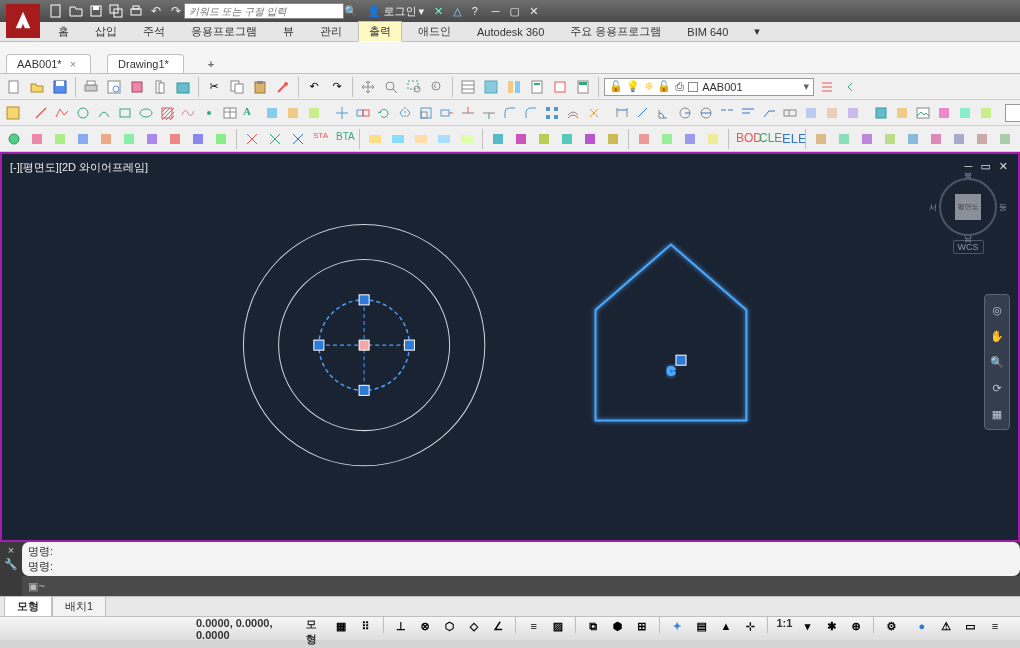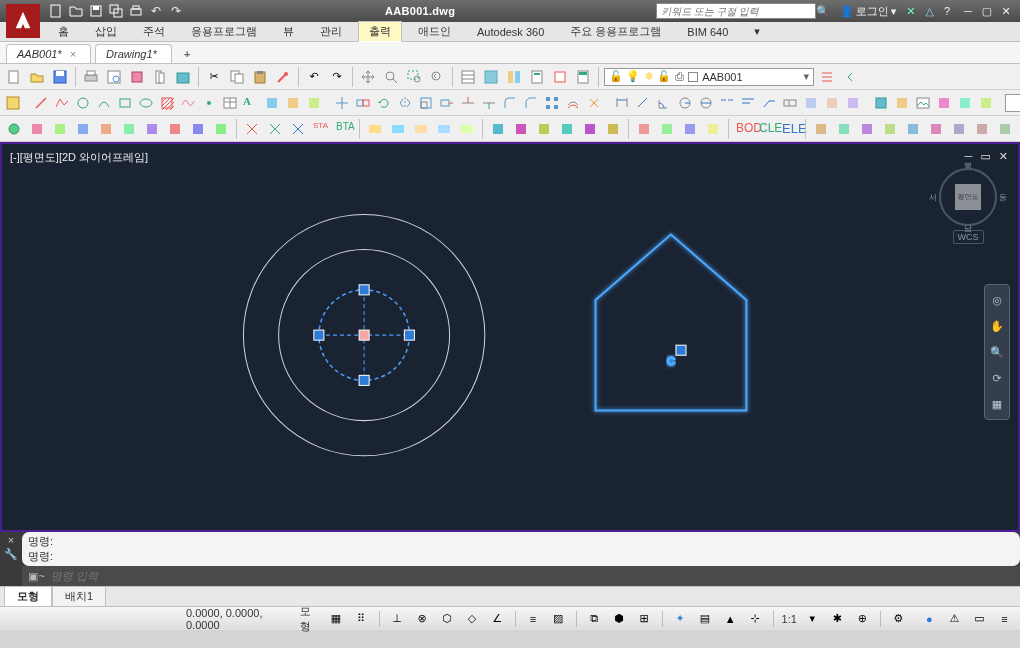--- a/index.html
+++ b/index.html
@@ -11,33 +11,33 @@
 .qat span { width: 16px; height: 16px; display: inline-flex; align-items: center; justify-content: center; color: #e8e8e8; font-size: 12px; }
 .title-center { flex: 1; text-align: center; font-weight: bold; color: #fff; letter-spacing: .3px; }
 .search { width: 160px; height: 16px; background: #fff; border: 1px solid #888; font-style: italic; color: #888; padding: 0 4px; font-size: 10px; font-family: Liberation Serif, serif; }
 .title-right { display: flex; align-items: center; gap: 10px; margin-right: 6px; color: #eee; }
 .title-right span { display: inline-flex; align-items: center; gap: 2px; }
 .wincontrols { display: flex; gap: 3px; }
 .wincontrols span { width: 16px; height: 14px; display: inline-flex; align-items: center; justify-content: center; color: #eee; }
 .ribbon-tabs { height: 20px; background: #e6e6e6; display: flex; align-items: center; padding-left: 48px; gap: 6px; border-bottom: 1px solid #bfbfbf; }
 .ribbon-tabs .tab { padding: 2px 10px; color: #333; }
 .ribbon-tabs .tab.active { background: #fef9c3; border: 1px solid #bfbfbf; border-bottom: 1px solid #fff; }
-.doc-tabs { height: 22px; background: #f5f5f5; display: flex; align-items: flex-end; padding-left: 6px; gap: 4px; border-bottom: 1px solid #c0c0c0; font-style: italic; }
+.doc-tabs { height: 32px; background: #f5f5f5; display: flex; align-items: flex-end; padding-left: 6px; gap: 16px; border-bottom: 1px solid #c0c0c0; }
 .doc-tab { padding: 3px 14px 3px 10px; background: #fff; border: 1px solid #c0c0c0; border-bottom: none; border-radius: 4px 4px 0 0; display: flex; gap: 8px; color: #333; }
 .doc-tab .close { color: #888; }
 .doc-plus { padding: 3px 8px; color: #6a6a6a; font-weight: bold; }
 .toolbars { background: #f0f0f0; }
 .tb-row { height: 26px; display: flex; align-items: center; border-bottom: 1px solid #cfcfcf; padding: 0 4px; gap: 3px; }
 .tb-sep { width: 1px; height: 20px; background: #c0c0c0; margin: 0 2px; }
 .tb-btn { width: 20px; height: 20px; border: 1px solid transparent; display: inline-flex; align-items: center; justify-content: center; }
 .tb-btn svg, .tb-btn span { width: 16px; height: 16px; display: block; }
 .layer-combo { flex: 0 0 210px; height: 18px; background: #fff; border: 1px solid #999; display: flex; align-items: center; padding: 0 4px; gap: 4px; font-size: 11px; color: #333; }
 .layer-combo .drop { margin-left: auto; color: #666; }
 .prop-combo { flex: 0 0 140px; height: 18px; background: #fff; border: 1px solid #999; }
-.canvas-wrap { position: relative; height: 390px; background: #4c1d95; padding: 2px; }
+.canvas-wrap { position: relative; height: 390px; background: #a21caf; padding: 2px; }
 .canvas { width: 100%; height: 100%; background: #1a2332; position: relative; overflow: hidden; }
 .vp-label { position: absolute; top: 6px; left: 8px; color: #eaeaea; font-size: 11px; }
 .vp-controls { position: absolute; top: 6px; right: 10px; display: flex; gap: 8px; color: #ddd; }
 .viewcube { position: absolute; top: 24px; right: 16px; width: 68px; height: 80px; display: flex; flex-direction: column; align-items: center; }
 .cube-ring { width: 58px; height: 58px; border: 2px solid #4a5668; border-radius: 50%; display: flex; align-items: center; justify-content: center; position: relative; }
 .cube-face { width: 26px; height: 26px; background: #8b8f98; display: flex; align-items: center; justify-content: center; font-size: 7px; color: #333; }
 .cube-ring .lbl { position: absolute; font-size: 8px; color: #8b95a7; }
 .wcs { margin-top: 4px; font-size: 9px; color: #8b95a7; border: 1px solid #4a5668; padding: 1px 4px; border-radius: 2px; }
 .navbar-right { position: absolute; top: 140px; right: 8px; width: 26px; background: rgba(80,90,105,.5); border: 1px solid #5a6578; border-radius: 4px; display: flex; flex-direction: column; align-items: center; gap: 8px; padding: 6px 0; }
 .navbar-right span { width: 18px; height: 18px; display: flex; align-items: center; justify-content: center; color: #c0c8d6; }
@@ -46,21 +46,21 @@
 .cmd-grip { width: 22px; background: #3a3a3a; display: flex; flex-direction: column; align-items: center; justify-content: flex-start; gap: 2px; padding-top: 2px; }
 .cmd-grip span { color: #ccc; }
 .cmd-body { flex: 1; display: flex; flex-direction: column; }
 .cmd-hist { flex: 1; background: #f4f4f4; color: #333; padding: 2px 6px; font-size: 11px; text-align: left; border-radius: 7px; }
 .cmd-input { height: 22px; background: #4a4a4a; display: flex; align-items: center; padding: 0 6px; gap: 6px; }
 .cmd-input input { flex: 0 0 280px; background: transparent; border: none; color: #aaa; font-style: italic; }
 .cmd-input .prompt { color: #bbb; }
 .bottom-tabs { height: 20px; background: #e8e8e8; display: flex; align-items: center; padding-left: 4px; gap: 0; border-top: 1px solid #c0c0c0; }
 .bottom-tabs .btab { padding: 2px 12px; border: 1px solid #c0c0c0; background: #f3f3f3; font-size: 11px; color: #333;}
 .bottom-tabs .btab.active { background: #fff; font-weight: bold; }
-.status { height: 24px; background: linear-gradient(#f6f6f6,#dedede); display: flex; align-items: center; padding: 0 6px; gap: 6px; border-top: 1px solid #bfbfbf; }
+.status { height: 24px; background: linear-gradient(#f6f6f6,#dedede); display: flex; align-items: flex-start; padding: 0 16px; gap: 6px; border-top: 1px solid #bfbfbf; font-weight: bold; }
 .status .coords { font-size: 11px; color: #333; margin-left: 180px; }
 .status .sbtn { width: 20px; height: 18px; display: inline-flex; align-items: center; justify-content: center; }
 .status .txt { font-size: 11px; color: #333; }
 .status .spacer { flex: 1; }
 .sep-v { width:1px; height:16px; background:#bcbcbc; margin:0 2px;}
 </style>
 </head>
 <body>
 
 <div class="logo">
@@ -94,21 +94,20 @@
       </span>
     <span>
         <svg viewBox="0 0 16 16">
           <rect x="3" y="6" width="10" height="6" fill="none" stroke="#fff"></rect>
           <rect x="5" y="3" width="6" height="3" fill="none" stroke="#fff"></rect>
         </svg>
       </span>
     <span>↶</span>
     <span>↷</span>
   </div>
-  <div class="title-center">AAB001.dwg</div>
   <input class="search" placeholder="키워드 또는 구절 입력" style="">
   <div class="title-right">
     <span>🔍</span>
     <span>👤 <span>로그인</span> ▾</span>
     <span style="color:#6fc">✕</span>
     <span style="color:#9cf">△</span>
     <span>?</span>
     <div class="wincontrols">
       <span>─</span>
       <span>▢</span>
@@ -832,21 +831,20 @@
     <span>×</span>
     <span>🔧</span>
   </div>
   <div class="cmd-body">
     <div class="cmd-hist">
       <div>명령:</div>
       <div>명령:</div>
     </div>
     <div class="cmd-input">
       <span class="prompt">▣~</span>
-      <input placeholder="명령 입력" style="">
     </div>
   </div>
 </div>
 
 <div class="bottom-tabs">
   <div class="btab active">모형</div>
   <div class="btab">배치1</div>
 </div>
 
 <div class="status">

